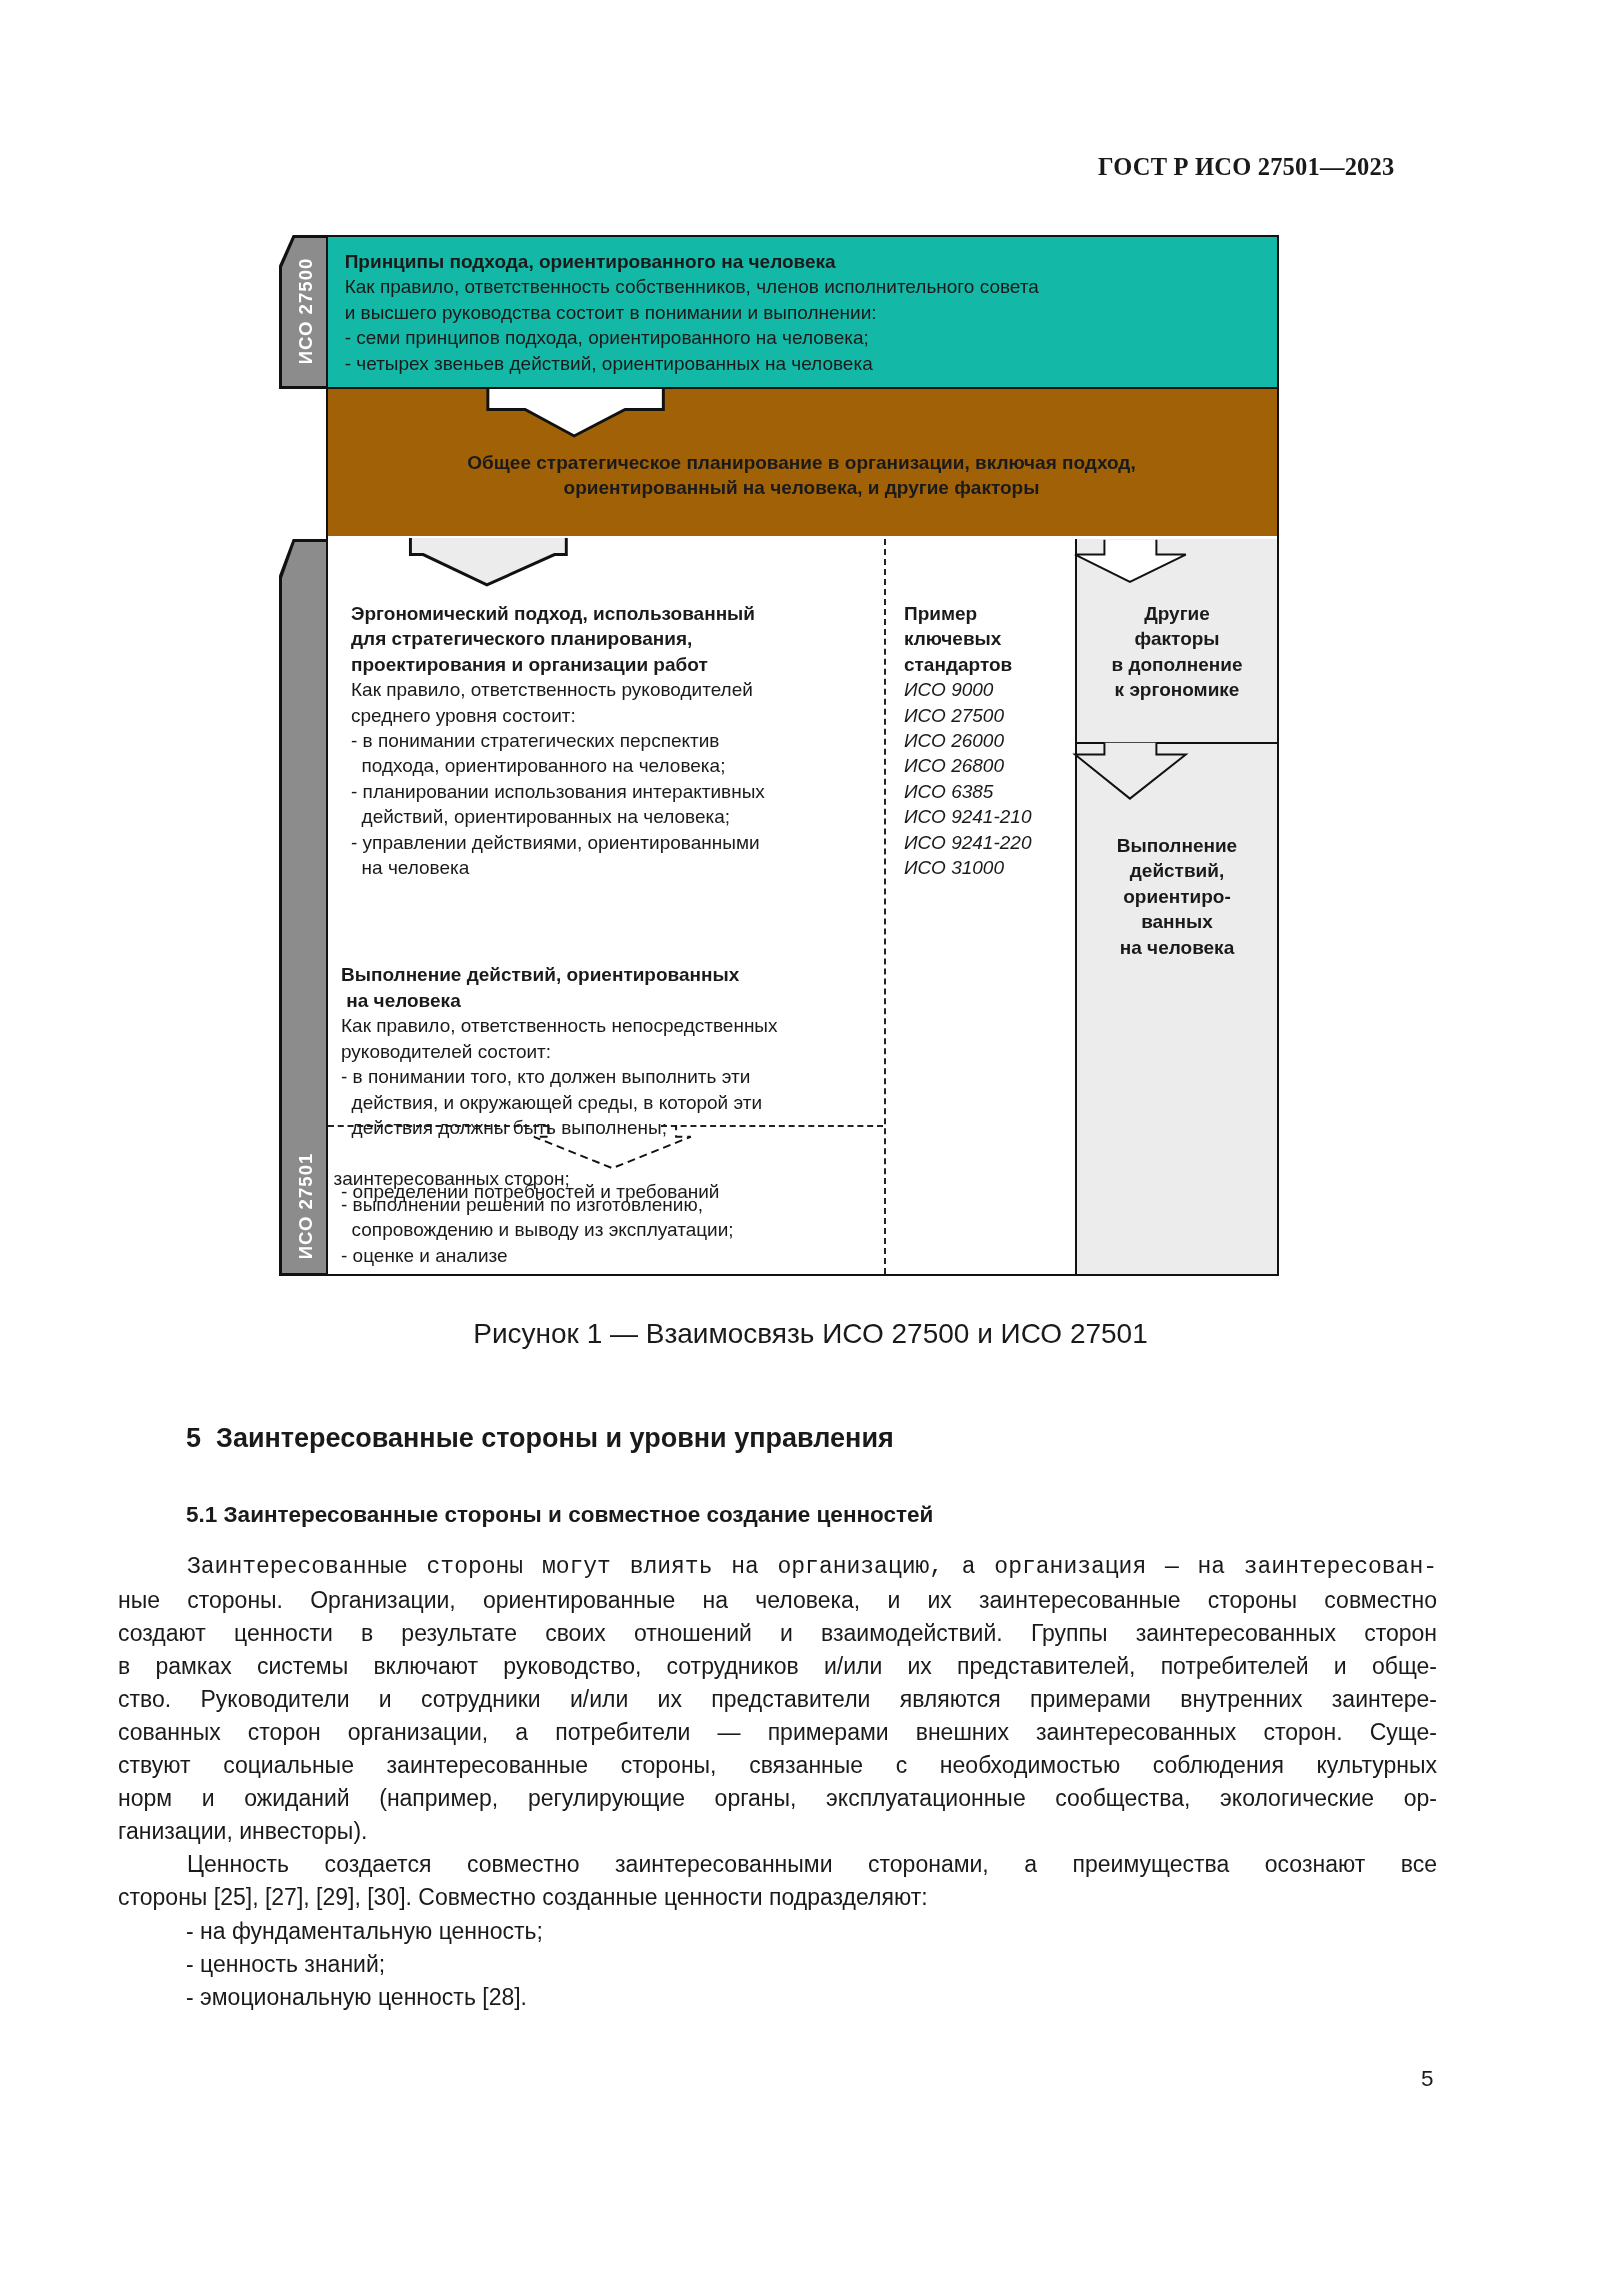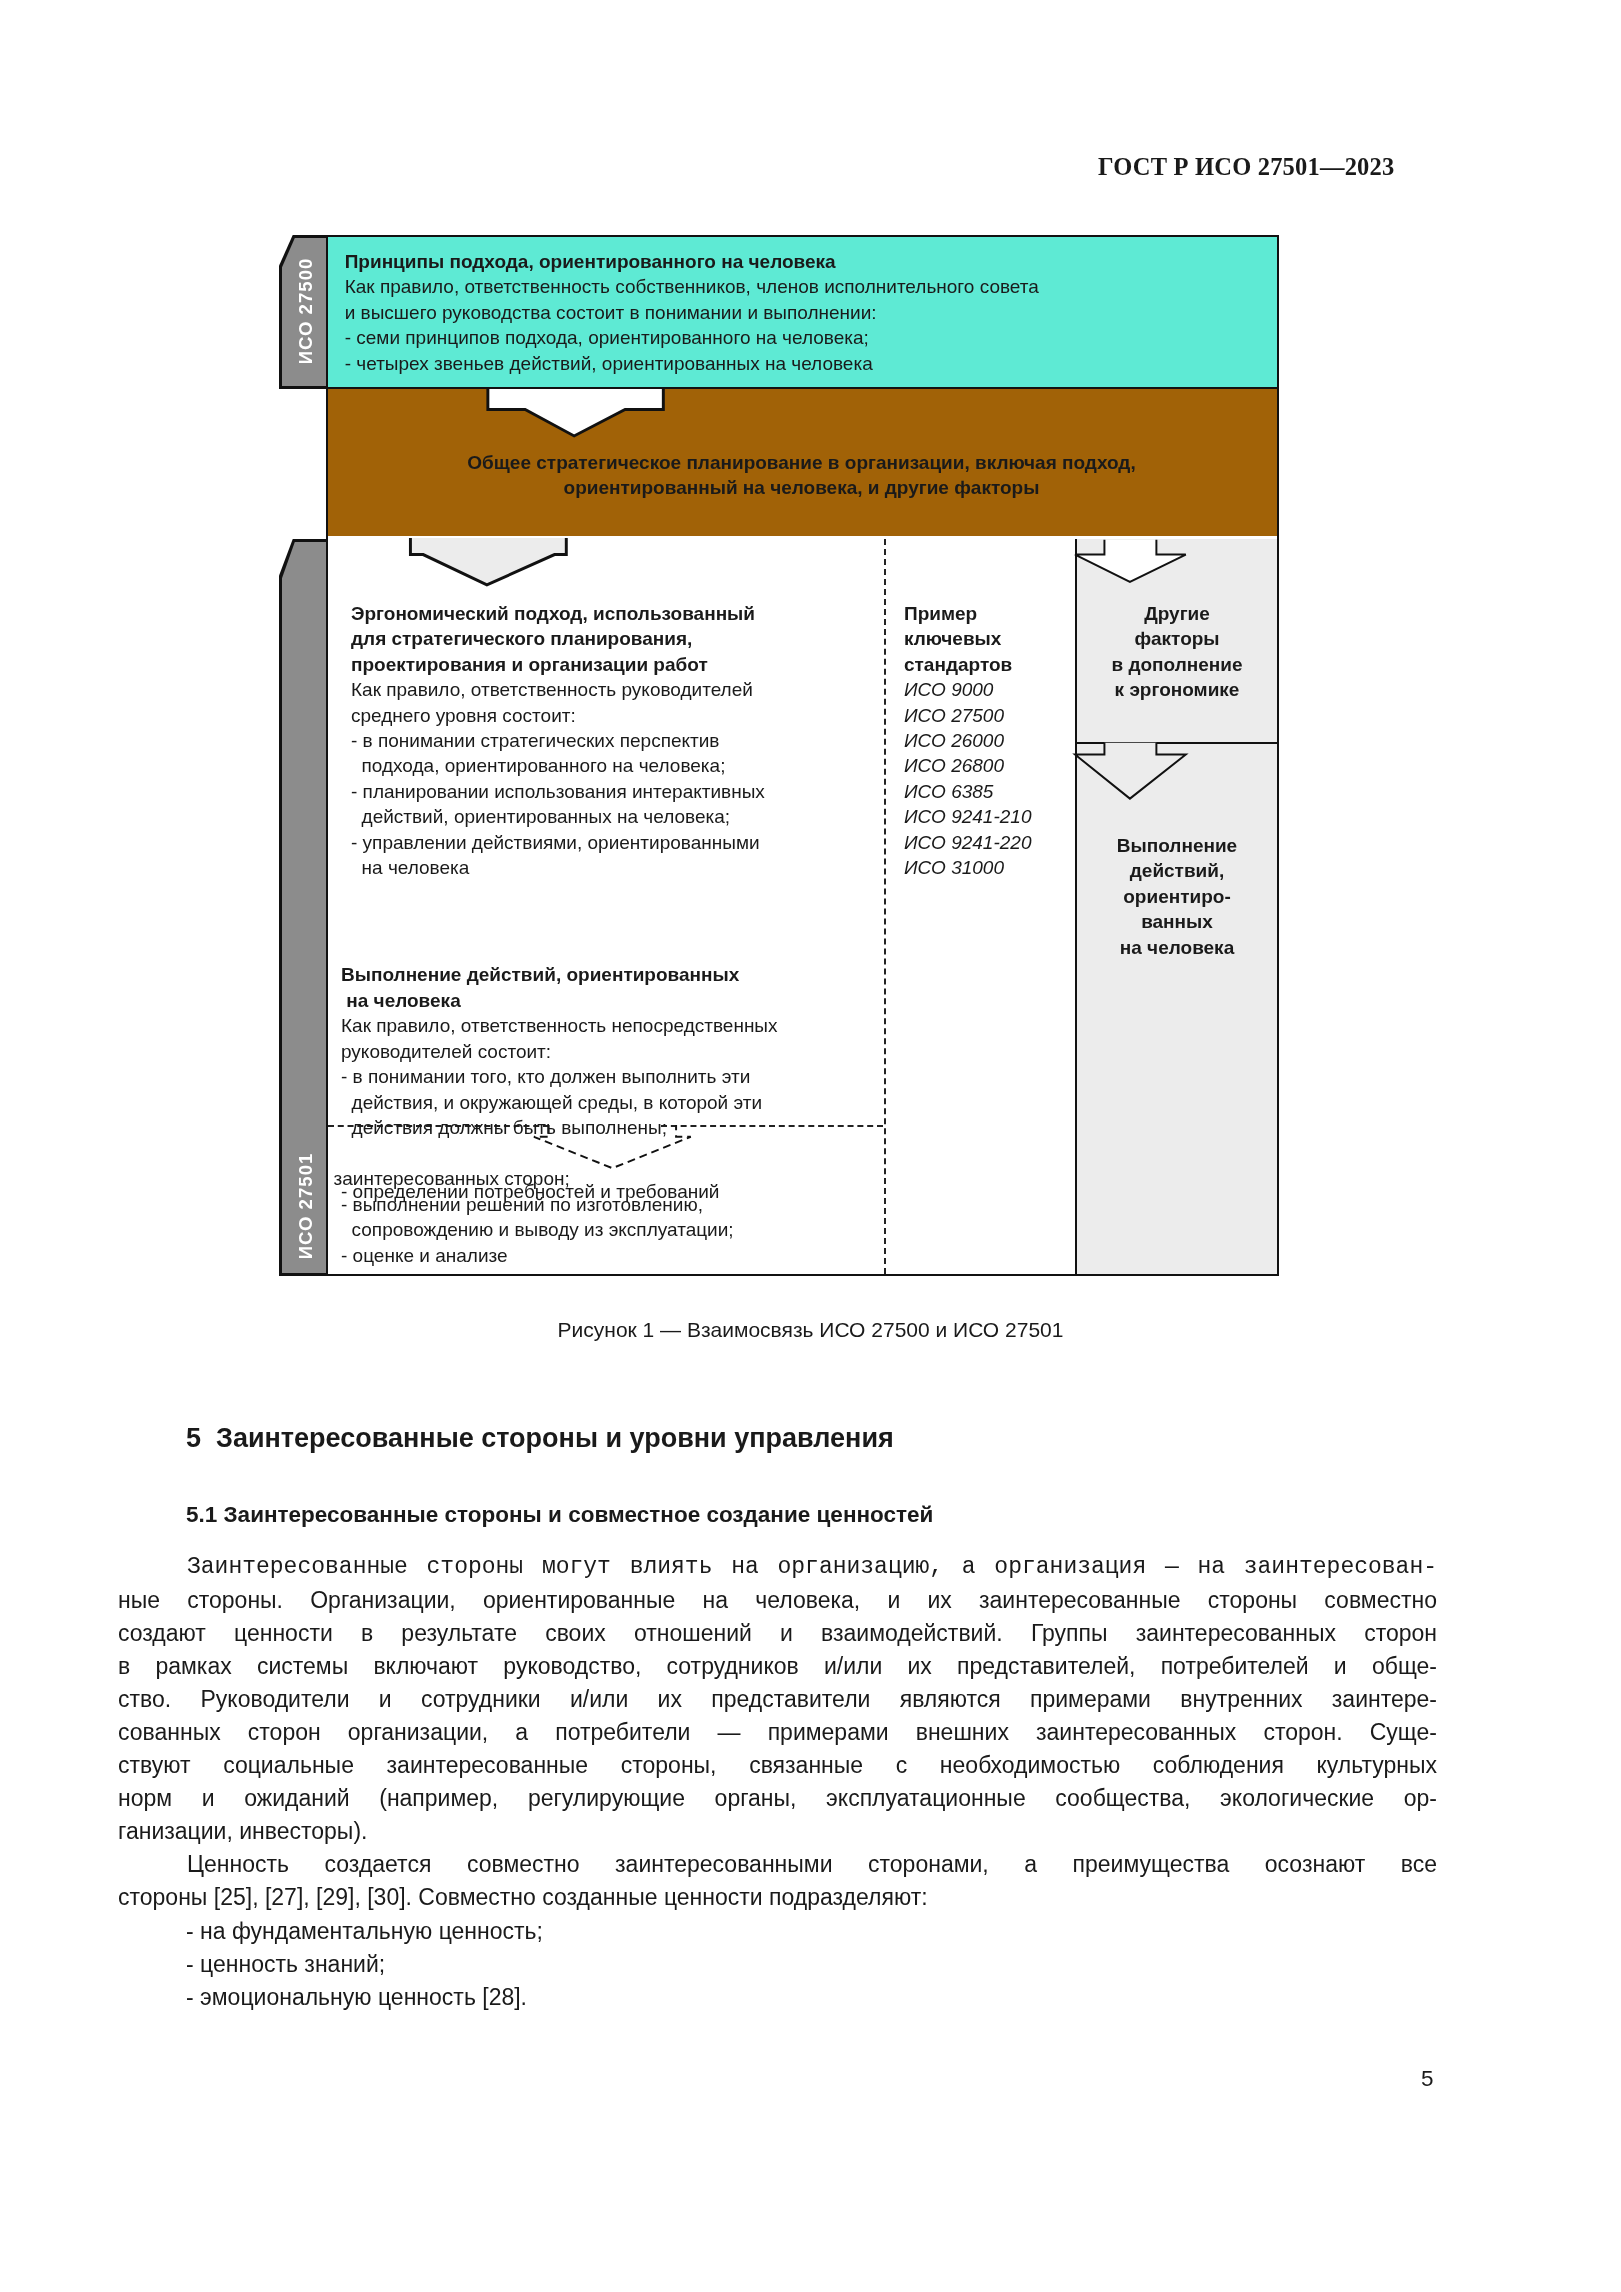--- a/index.html
+++ b/index.html
@@ -4,21 +4,21 @@
 <style>
   html, body { margin:0; padding:0; background:#ffffff; }
   body { width:1621px; height:2293px; position:relative; overflow:hidden;
          font-family:"Liberation Sans", sans-serif; color:#1a1a1a; }
   .abs { position:absolute; }
   .doc-header { left:1098px; top:153px; font-size:24.5px; font-weight:bold; letter-spacing:0.2px;font-family:Liberation Serif, serif; }
 
   
   .fig { left:279px; top:235px; width:1000px; height:1041px; }
   .box { position:absolute; box-sizing:border-box; }
-  .top-box { left:47px; top:0; width:953px; height:154px; border:2.9px solid #111; border-bottom:none; background:#5eead4; }
+  .top-box { left:47px; top:0; width:953px; height:154px; border:2.9px solid #111; border-bottom:none; background:#14b8a6; }
   .mid-box { left:47px; top:152px; width:953px; height:152px; border:2.9px solid #111; background:#a16207; }
   .bottom-box { left:47px; top:301px; width:953px; height:740px; border:2.9px solid #111; background:#fff; border-top:none;}
   .tab-top { left:0; top:0; width:49px; height:154px; clip-path:polygon(28% 0,100% 0,100% 100%,0 100%,0 20%); background:#111; }
   .tab-top .inner { position:absolute; left:2.9px; top:2.9px; right:0; bottom:2.9px; background:#8c8c8c;
         clip-path:polygon(28% 0,100% 0,100% 100%,0 100%,0 20%); }
   .tab-bot { left:0; top:304px; width:49px; height:737px; background:#111;
         clip-path:polygon(28% 0,100% 0,100% 100%,0 100%,0 5%); }
   .tab-bot .inner { position:absolute; left:2.9px; top:2.9px; right:0; bottom:2.9px; background:#8c8c8c;
         clip-path:polygon(28% 0,100% 0,100% 100%,0 100%,0 5%); }
 
@@ -26,21 +26,21 @@
   .b { font-weight:bold; }
   .it { font-style:italic; }
   .center { text-align:center; }
 
   .right-col { position:absolute; left:796px; top:304px; width:204px; height:737px; background:#ececec;
         border-left:2.9px solid #111; border-right:2.9px solid #111; border-bottom:2.9px solid #111; box-sizing:border-box; }
   .right-split { position:absolute; left:0; top:203px; width:100%; border-top:2px solid #111; }
   .dash-v { position:absolute; left:605px; top:304px; height:735px; border-left:2px dashed #222; }
   .dash-h { position:absolute; top:890px; border-top:2px dashed #222; }
 
-  .caption { left:0; width:1621px; top:1318px; text-align:center; font-size:21px; }
+  .caption { left:0; width:1621px; top:1318px; text-align:center; font-size:28px; }
   .h1 { left:186px; top:1423px; font-size:27px; font-weight:bold; }
   .h2 { left:186px; top:1502px; font-size:22.5px; font-weight:bold; }
   .para { left:118px; width:1319px; font-size:23px; line-height:33px; text-align:justify; }
   .list { left:186px; font-size:23px; line-height:33px; }
   .pagenum { left:1421px; top:2066px; font-size:22.5px; }
   svg.arrows { position:absolute; left:0; top:0; }
 </style>
 </head>
 <body>
 

